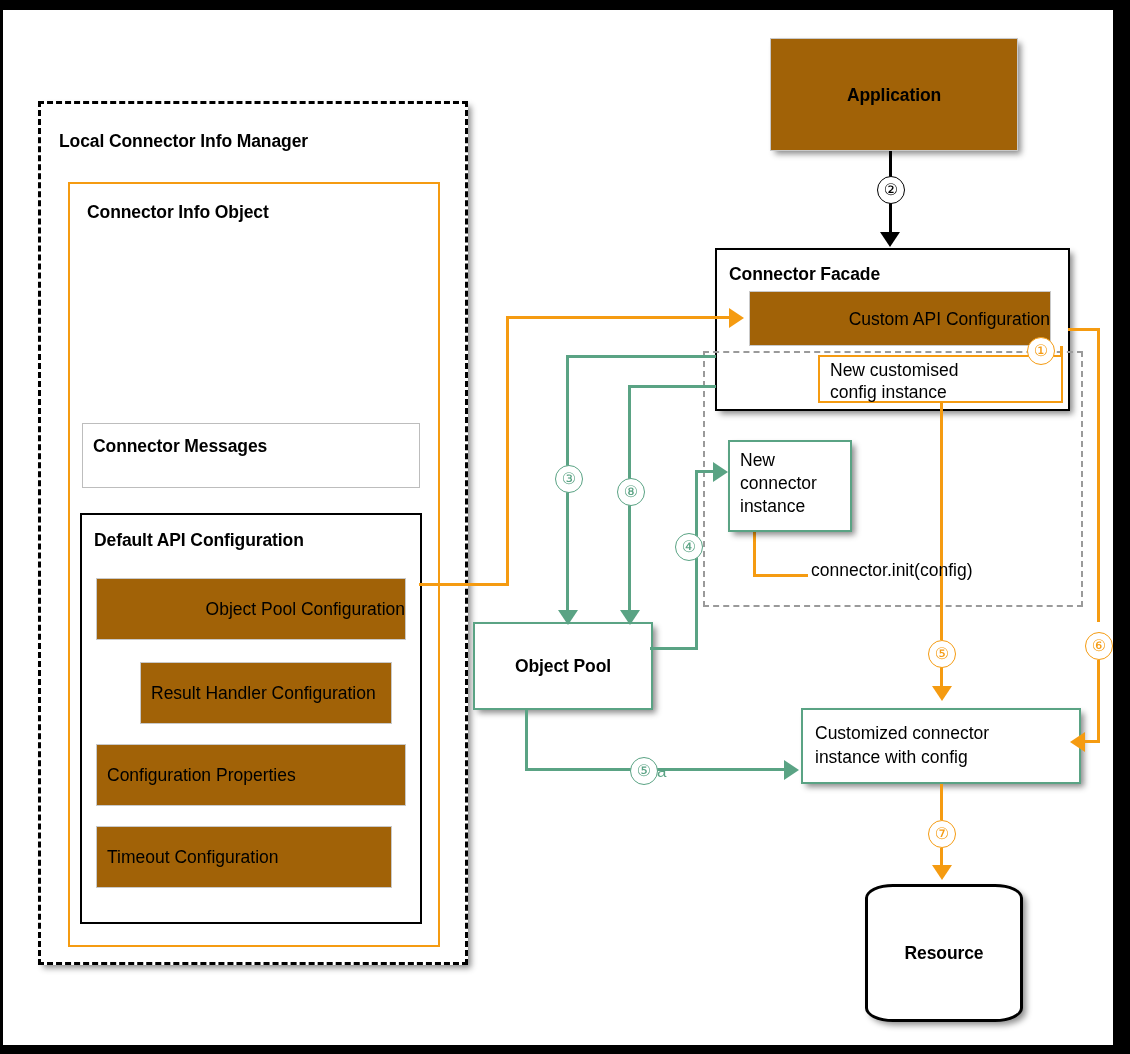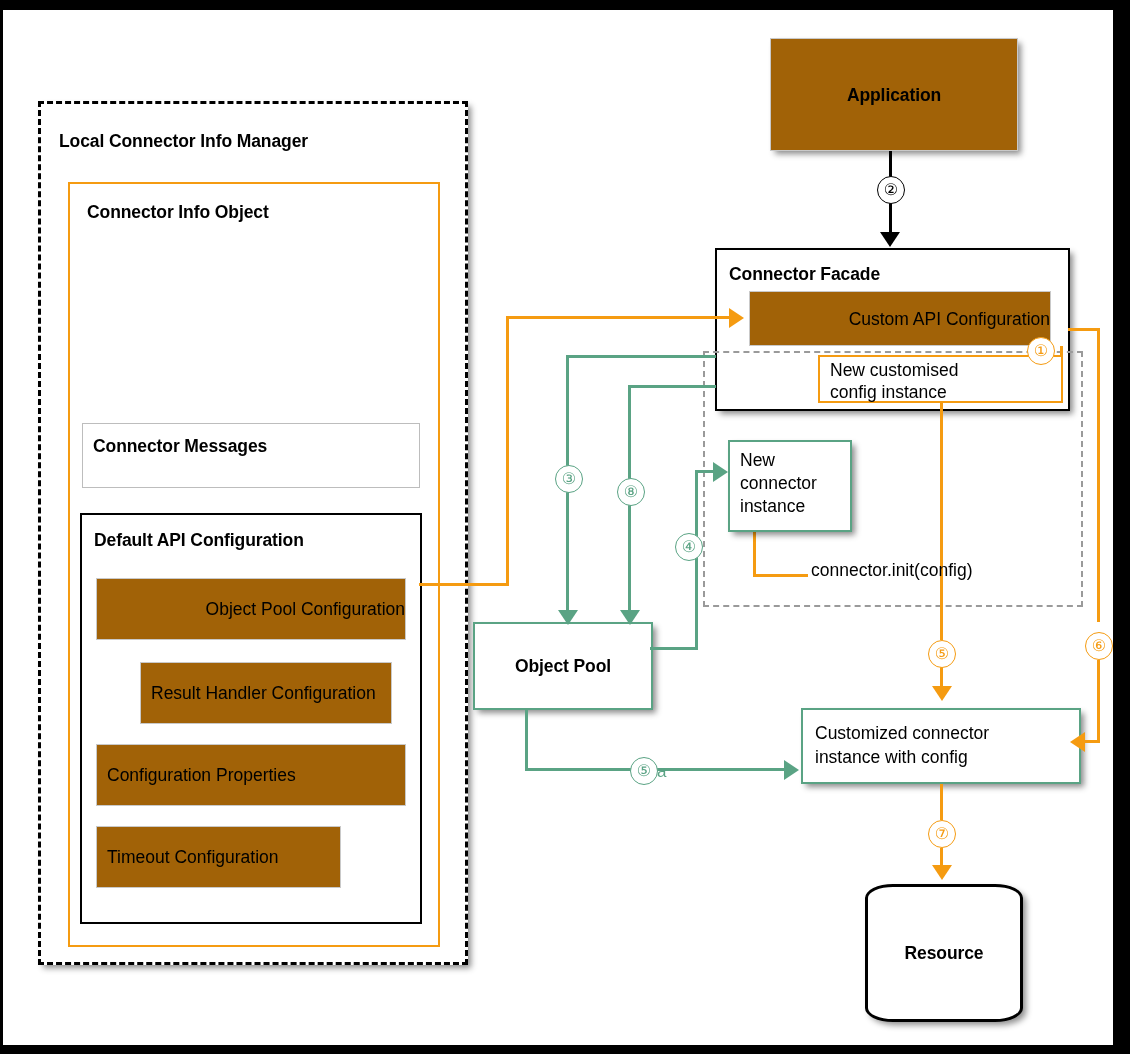--- a/index.html
+++ b/index.html
@@ -104,21 +104,21 @@
     </div>
     <div class="abs lightgray-box" style="left:93px;top:568px;width:310px;height:62px;">
       <div class="abs box-text center-label" style="text-align:right;padding-left:10px;">Object Pool Configuration</div>
     </div>
     <div class="abs lightgray-box" style="left:105px;top:652px;width:252px;height:62px;margin-left:32px;">
       <div class="abs box-text center-label" style="text-align:left;padding-left:10px;">Result Handler Configuration</div>
     </div>
     <div class="abs lightgray-box" style="left:93px;top:734px;width:310px;height:62px;">
       <div class="abs box-text center-label" style="text-align:left;padding-left:10px;">Configuration Properties</div>
     </div>
-    <div class="abs lightgray-box" style="left:93px;top:816px;width:245px;height:62px;padding-left:16px;">
+    <div class="abs lightgray-box" style="left:93px;top:816px;width:296px;height:62px;padding-left:16px;">
       <div class="abs box-text center-label" style="text-align:left;padding-left:10px;">Timeout Configuration</div>
     </div>
 
     <div class="abs lightgray-box shadow" style="left:767px;top:28px;width:248px;height:113px;">
       <div class="abs box-title center-label">Application</div>
     </div>
 
     <div class="abs black-box shadow" style="left:712px;top:238px;width:355px;height:163px;">
       <div class="abs box-title" style="left:12px;top:14px;">Connector Facade</div>
     </div>

